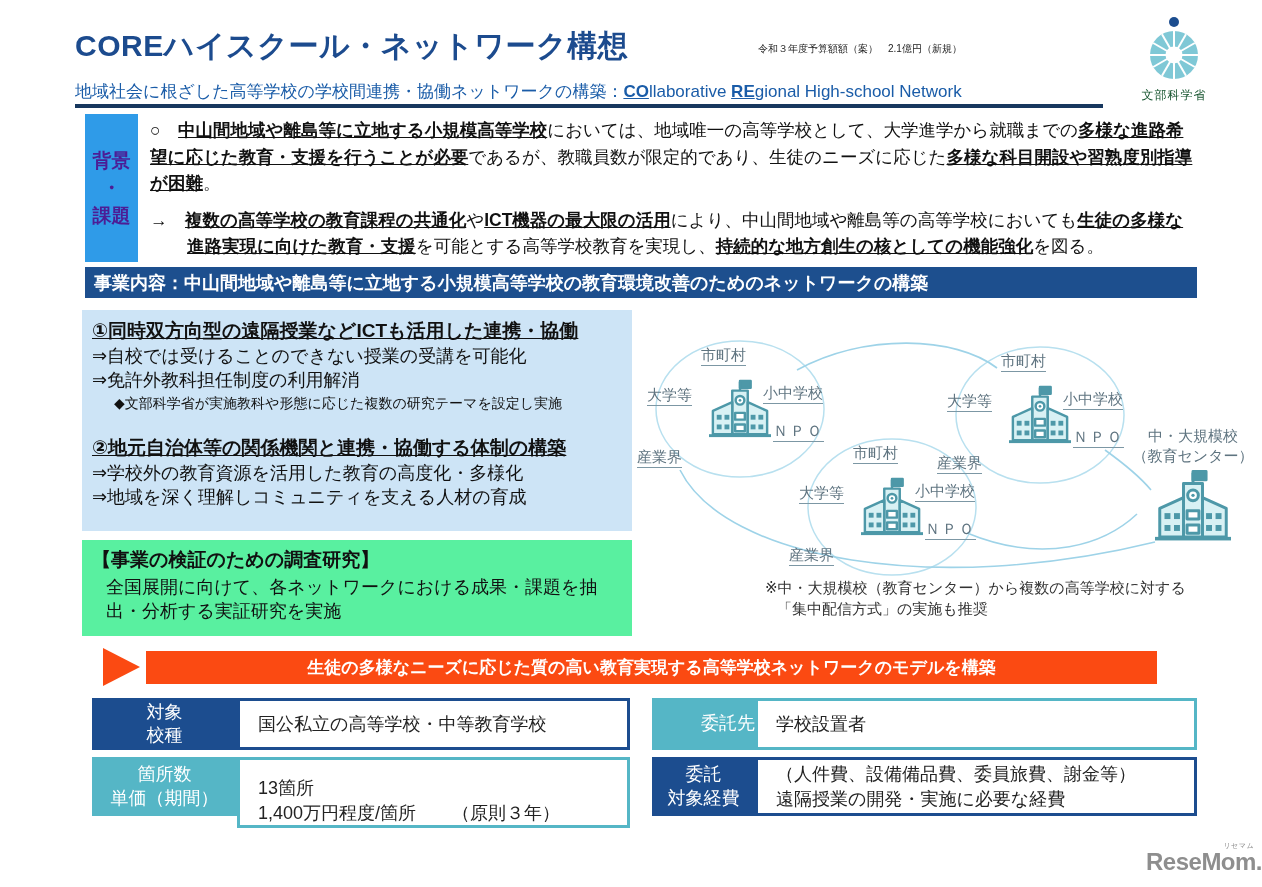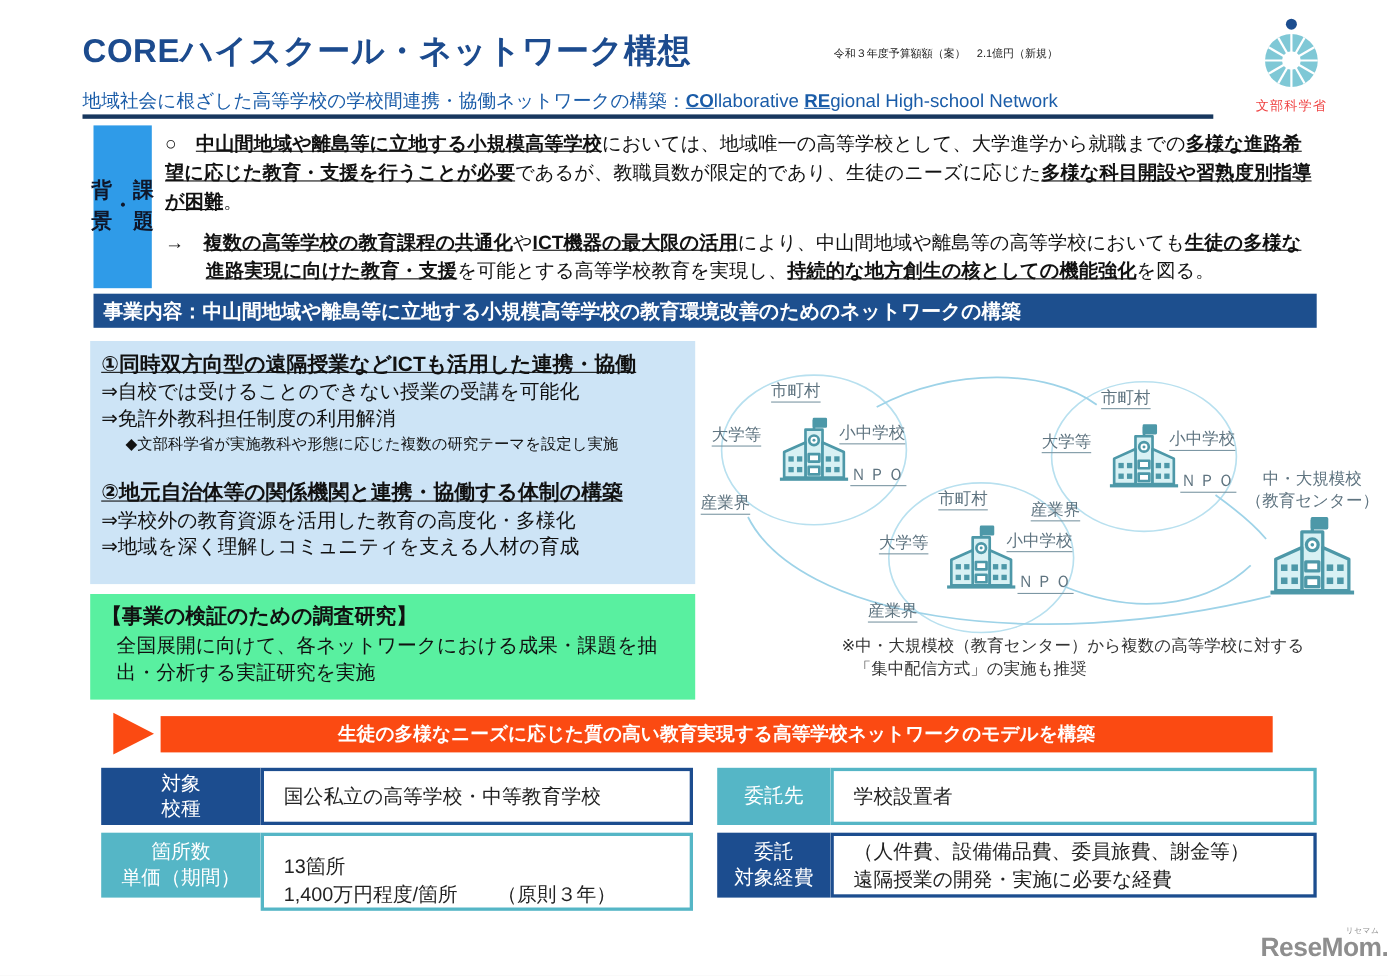--- a/index.html
+++ b/index.html
@@ -6,25 +6,25 @@
   body { background:#e8e8e8; font-family:"Liberation Sans","DejaVu Sans",sans-serif; }
   .page { position:relative; width:1262px; height:887px; background:#ffffff; overflow:hidden; margin:0 auto; }
 
   
   .title { position:absolute; left:75px; top:26px; font-size:30px; font-weight:bold; color:#1c4b8e; letter-spacing:0.5px; }
   .budget { position:absolute; left:758px; top:42px; font-size:10px; color:#222; }
   .subtitle { position:absolute; left:75px; top:80px; font-size:17px; color:#1a5ca8; }
   .subtitle .bu-en { font-weight:bold; text-decoration:underline; }
   .header-rule { position:absolute; left:75px; top:104px; width:1028px; height:4px; background:#17375e; }
   .mext-logo { position:absolute; left:1136px; top:16px; width:76px; text-align:center; }
-  .mext-logo .mext-text { font-size:12px; color:#ef4444; margin-top:1px; letter-spacing:1px; }
+  .mext-logo .mext-text { font-size:12px; color:#14532d; margin-top:1px; letter-spacing:1px; }
 
   
   .bkg-label { position:absolute; left:85px; top:114px; width:53px; height:148px; background:#2f9be8;
-               color:#0f172a; font-weight:bold; font-size:19px; display:flex; flex-direction:row;
+               color:#4c1d95; font-weight:bold; font-size:19px; display:flex; flex-direction:column;
                align-items:center; justify-content:center; line-height:1.45; }
   .bkg-text { position:absolute; left:150px; top:117px; width:1050px; font-size:17.5px; line-height:1.52; color:#111; }
   .bkg-text .p2 { margin-top:10px; padding-left:37px; text-indent:-37px; }
   .bu { font-weight:bold; text-decoration:underline; }
 
   
   .program-bar { position:absolute; left:85px; top:267px; width:1112px; height:31px; background:#1d4f8e;
                  color:#fff; font-weight:bold; font-size:18px; display:flex; align-items:center; padding-left:9px; }
 
   
@@ -296,21 +296,21 @@
 
   <div class="cell-header bg-teal" style="left:92px; top:757px; width:145px; height:59px;">
     <span>箇所数</span>
     <span>単価（期間）</span>
   </div>
   <div class="cell-value bd-teal" style="left:237px; top:757px; width:393px; height:71px;justify-content:flex-end;">
     <span>13箇所</span>
     <span>1,400万円程度/箇所　　（原則３年）</span>
   </div>
 
-  <div class="cell-header bg-teal" style="left:652px; top:698px; width:103px; height:52px;">
+  <div class="cell-header bg-teal" style="left:652px; top:698px; width:103px; height:52px;align-items:flex-end;">
     <span>委託先</span>
   </div>
   <div class="cell-value bd-teal" style="left:755px; top:698px; width:442px; height:52px;">
     <span>学校設置者</span>
   </div>
 
   <div class="cell-header bg-navy" style="left:652px; top:757px; width:103px; height:59px;">
     <span>委託</span>
     <span>対象経費</span>
   </div>

